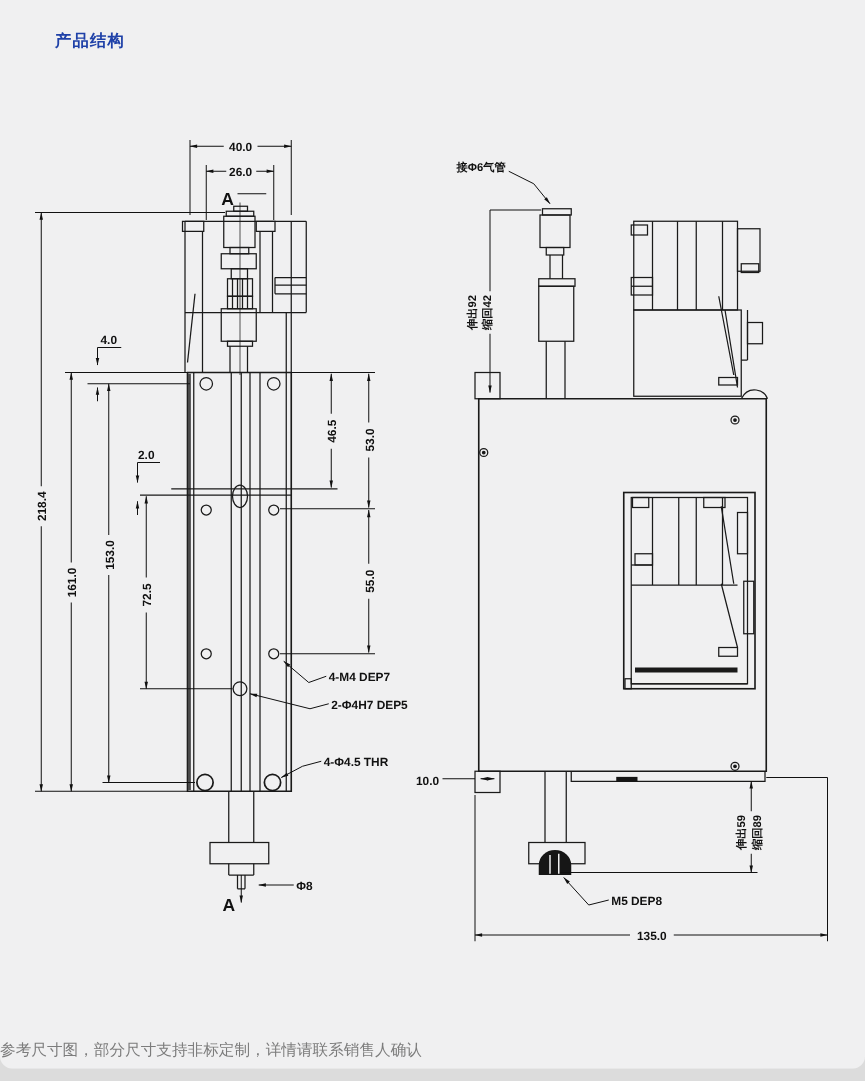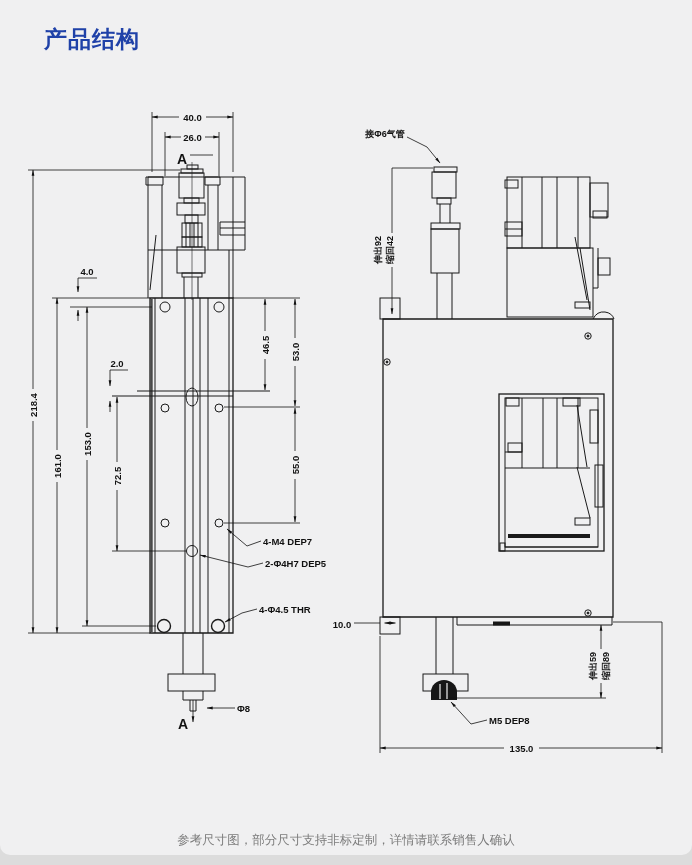--- a/index.html
+++ b/index.html
@@ -1,21 +1,21 @@
 <!DOCTYPE html>
 <html><head>
 <meta charset="utf-8">
 <style>
   html,body{margin:0;padding:0;background:#dcdcdc;}
   .card{position:relative;width:692px;height:855px;background:#f0f0f1;
         border-radius:0 0 10px 10px;overflow:hidden;
         font-family:"Liberation Sans",sans-serif;}
-  .title{position:absolute;left:44px;top:24px;font-size:23px;font-weight:bold;
+  .title{position:absolute;left:44px;top:24px;font-size:13px;font-weight:bold;
          color:#1f41a8;letter-spacing:1px;text-align:center;}
-  .footer{position:absolute;left:0;top:832px;width:100%;text-align:center;
+  .footer{position:absolute;left:0;top:832px;width:100%;
           font-size:12.5px;color:#7c7c7c;}
   svg{position:absolute;left:0;top:0;}
   svg .ln{stroke:#1a1a1a;stroke-width:1;fill:none;}
   svg .ol{stroke:#1a1a1a;stroke-width:1.3;fill:none;}
   svg .thk{stroke:#4a4a4a;stroke-width:2.4;fill:none;}
   svg .dim{stroke:#111;stroke-width:0.8;fill:none;}
   svg .thin{stroke:#1a1a1a;stroke-width:0.6;fill:none;}
   svg text{font-family:"Liberation Sans",sans-serif;font-weight:bold;
            font-size:9.5px;fill:#111;}
   svg text.big{font-size:14px;}

